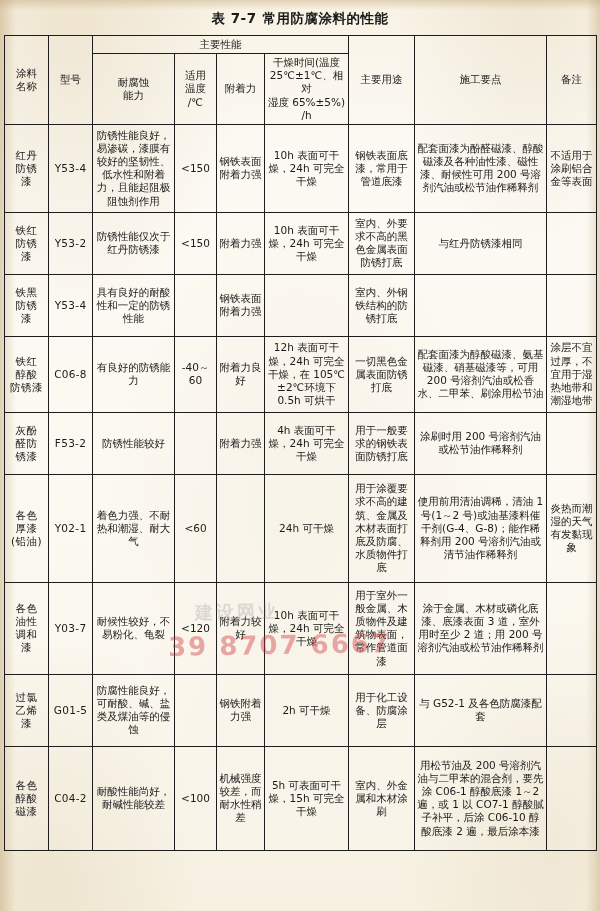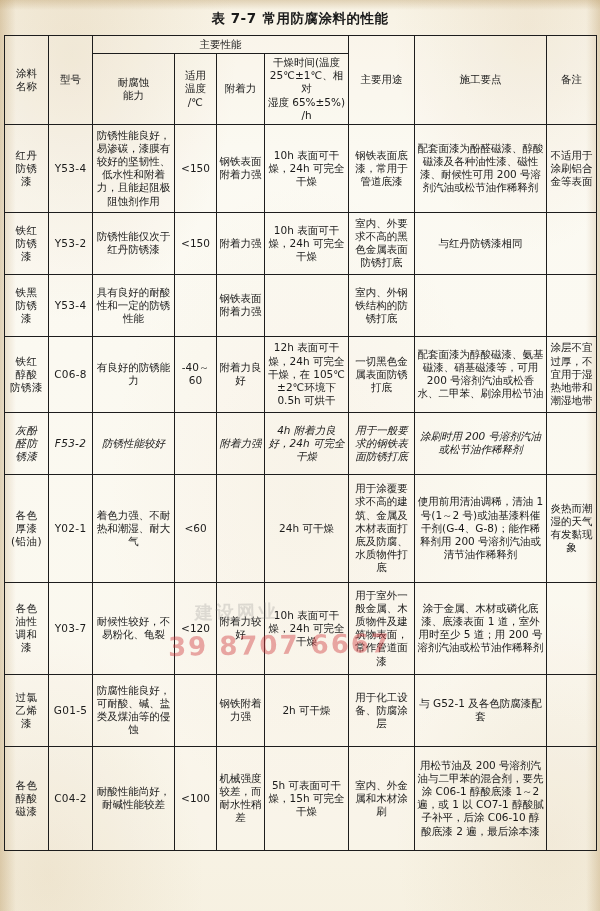--- a/index.html
+++ b/index.html
@@ -230,31 +230,31 @@
         <td class="model-cell">C06-8</td>
         <td>有良好的防锈能力</td>
         <td>-40～60</td>
         <td>附着力良好</td>
         <td>12h 表面可干燥，24h 可完全干燥，在 105℃±2℃环境下 0.5h 可烘干</td>
         <td>一切黑色金属表面防锈打底</td>
         <td>配套面漆为醇酸磁漆、氨基磁漆、硝基磁漆等，可用 200 号溶剂汽油或松香水、二甲苯、刷涂用松节油</td>
         <td>涂层不宜过厚，不宜用于湿热地带和潮湿地带</td>
       </tr>
 
-      <tr style="height:62px;font-style:italic;">
+      <tr style="height:62px;">
         <td class="name-cell">
           <div>灰酚</div>
           <div>醛防</div>
           <div>锈漆</div>
         </td>
         <td class="model-cell">F53-2</td>
         <td>防锈性能较好</td>
         <td></td>
         <td>附着力强</td>
-        <td>4h 附着力良好，24h 可完全干燥</td>
+        <td>4h 表面可干燥，24h 可完全干燥</td>
         <td>用于一般要求的钢铁表面防锈打底</td>
         <td>涂刷时用 200 号溶剂汽油或松节油作稀释剂</td>
         <td></td>
       </tr>
 
       <tr style="height:108px;">
         <td class="name-cell">
           <div>各色</div>
           <div>厚漆</div>
           <div>(铅油)</div>
@@ -275,21 +275,21 @@
           <div>油性</div>
           <div>调和</div>
           <div>漆</div>
         </td>
         <td class="model-cell">Y03-7</td>
         <td>耐候性较好，不易粉化、龟裂</td>
         <td>&lt;120</td>
         <td>附着力较好</td>
         <td>10h 表面可干燥，24h 可完全干燥</td>
         <td>用于室外一般金属、木质物件及建筑物表面，常作管道面漆</td>
-        <td class="small">涂于金属、木材或磷化底漆、底漆表面 1 道，室外用时至少 5 道；用 200 号溶剂汽油或松节油作稀释剂</td>
+        <td class="small">涂于金属、木材或磷化底漆、底漆表面 3 道，室外用时至少 2 道；用 200 号溶剂汽油或松节油作稀释剂</td>
         <td></td>
       </tr>
 
       <tr style="height:72px;margin-top:35px;">
         <td class="name-cell">
           <div>过氯</div>
           <div>乙烯</div>
           <div>漆</div>
         </td>
         <td class="model-cell">G01-5</td>

